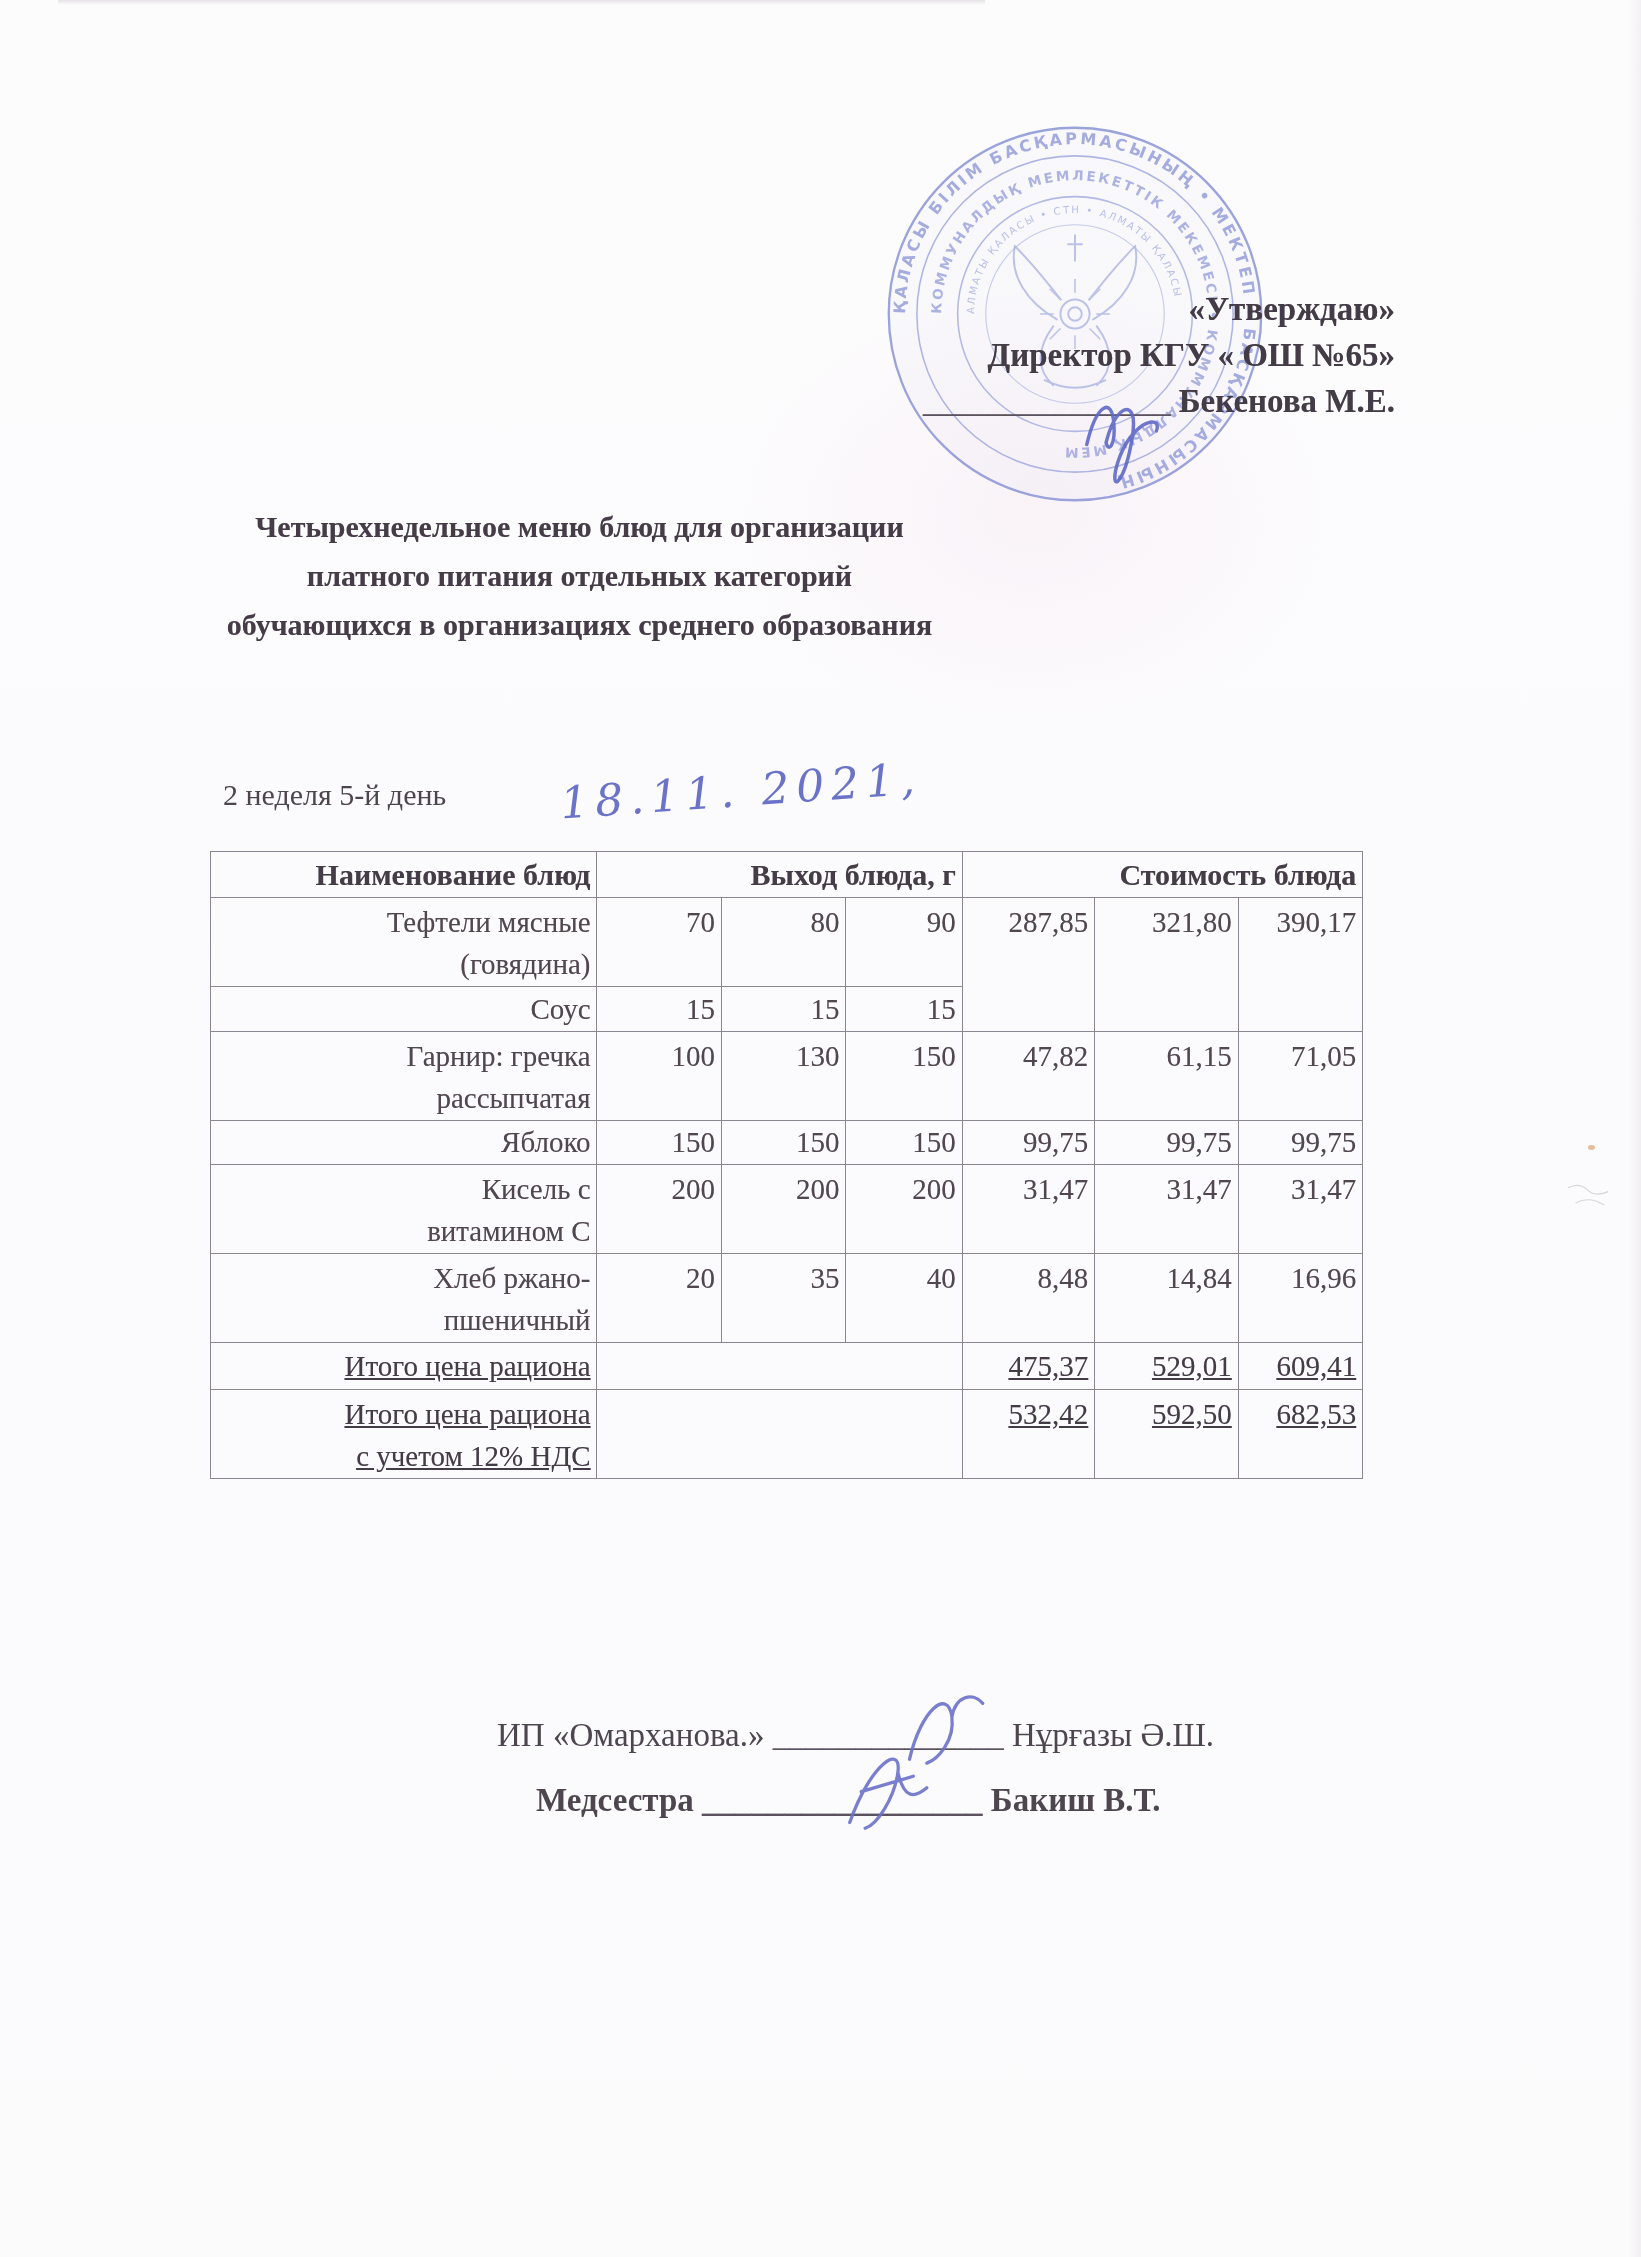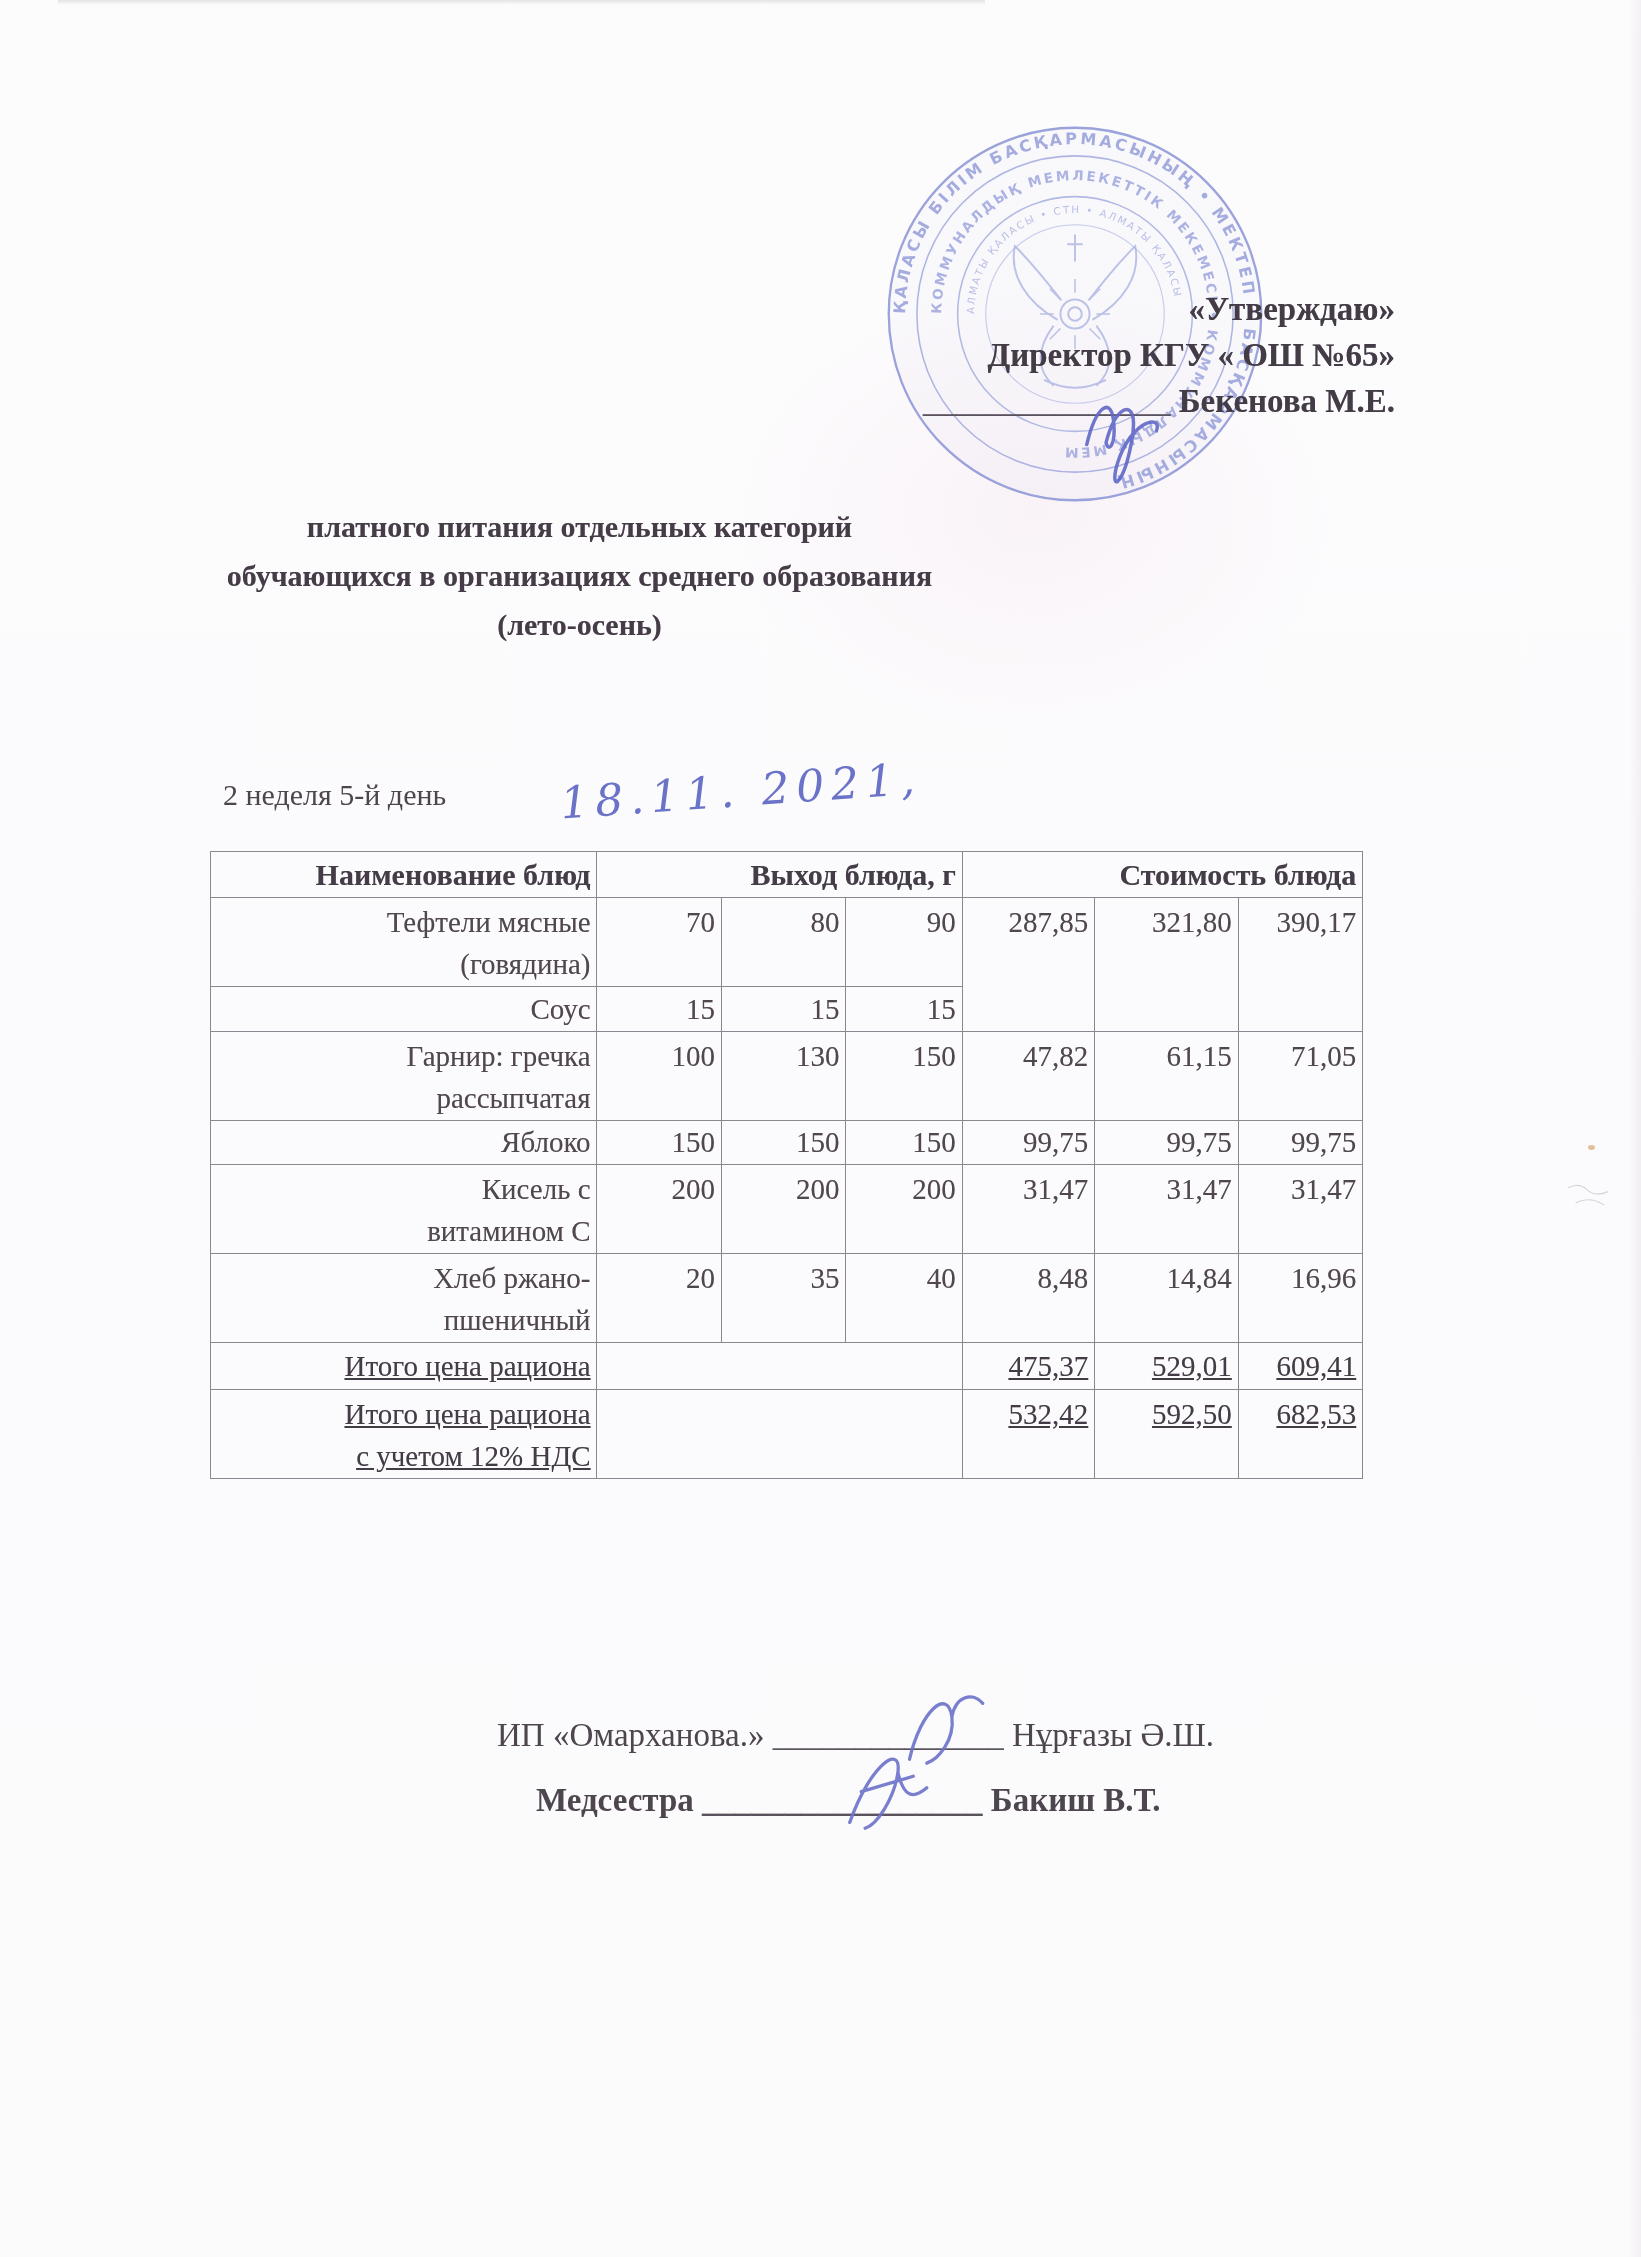--- a/index.html
+++ b/index.html
@@ -137,23 +137,23 @@
   <div class="approval">
     <div>«Утверждаю»</div>
     <div>Директор КГУ « ОШ №65»</div>
     <div>
       <span class="blank">_______________</span>
       <span>Бекенова М.Е.</span>
     </div>
   </div>
 
   <div class="title">
+    <div>Четырехнедельное меню блюд для организации</div>
     <div>платного питания отдельных категорий</div>
     <div>обучающихся в организациях среднего образования</div>
-    <div>(лето-осень)</div>
   </div>
 
   <div class="week-label">2 неделя 5-й день</div>
   <div class="hand-date">18.11. 2021,</div>
 
   <table class="menu">
     <colgroup>
       <col style="width:385px">
         <col style="width:124px">
         <col style="width:124px">

